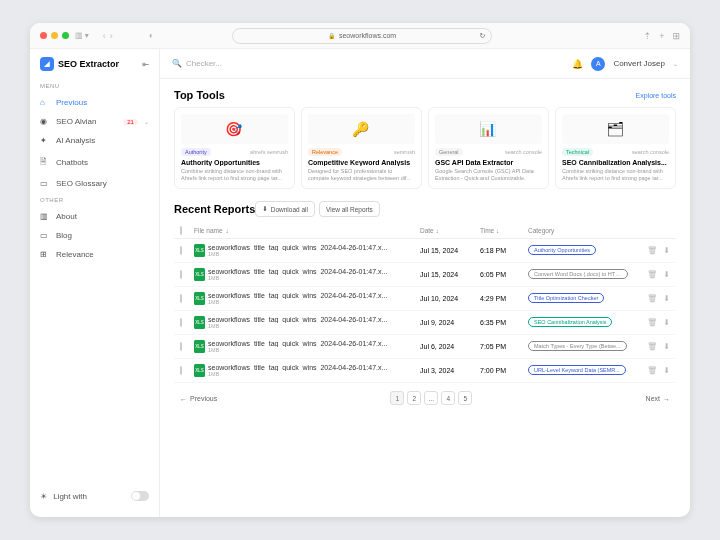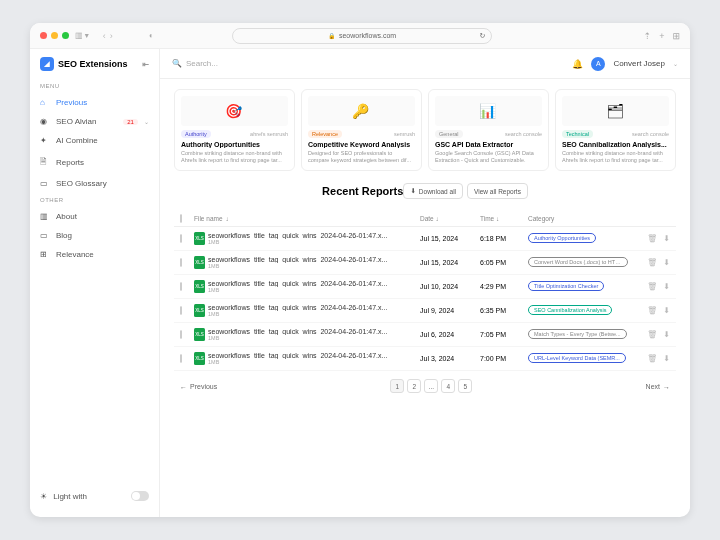--- a/index.html
+++ b/index.html
@@ -40,21 +40,21 @@
 .link{font-size:7px;color:#3b82f6}
 .tools{display:flex;gap:6px;margin-bottom:12px}
 .tool-card{flex:1;border:1px solid #eee;border-radius:6px;padding:6px;min-width:0}
 .tool-img{height:30px;background:#fafafa;border-radius:3px;margin-bottom:4px;display:flex;align-items:center;justify-content:center;font-size:14px}
 .tags{display:flex;justify-content:space-between;align-items:center;margin-bottom:3px}
 .tag{font-size:5.5px;padding:1px 4px;border-radius:6px}
 .tag.auth{background:#eef;color:#44c}.tag.rel{background:#fff0e6;color:#d60}.tag.gen{background:#f5f5f5;color:#888}.tag.tech{background:#e6f7f0;color:#0a8}
 .src{font-size:5.5px;color:#aaa}
 .tool-card h3{font-size:7px;font-weight:600;margin-bottom:2px;white-space:nowrap;overflow:hidden;text-overflow:ellipsis}
 .tool-card p{font-size:5.5px;color:#999;line-height:1.3;display:-webkit-box;-webkit-line-clamp:2;-webkit-box-orient:vertical;overflow:hidden}
-.reports-head{display:flex;align-items:center;justify-content:center;margin-bottom:12px}
+.reports-head{display:flex;align-items:center;justify-content:flex-start;margin-bottom:6px}
 .reports-head h2{font-size:11px;font-weight:600}
 .btn-group{display:flex;gap:4px}
 .btn{border:1px solid #ddd;border-radius:4px;padding:3px 6px;font-size:6.5px;background:#fff;color:#555;display:flex;align-items:center;gap:3px}
 .table{font-size:7px}
 .thead{display:flex;padding:4px 6px;border-bottom:1px solid #eee;color:#888;font-size:6.5px}
 .c-chk{width:14px}.c-file{flex:1;display:flex;align-items:center;gap:3px}.c-date{width:60px}.c-time{width:48px}.c-cat{width:110px}.c-act{width:32px;display:flex;gap:6px;justify-content:flex-end}
 .row{display:flex;align-items:center;padding:5px 6px;border-bottom:1px solid #f5f5f5}
 .chk{width:9px;height:9px;border:1px solid #ccc;border-radius:2px}
 .file-ic{width:11px;height:13px;background:#16a34a;border-radius:1.5px;color:#fff;font-size:4.5px;display:flex;align-items:center;justify-content:center;flex-shrink:0}
 .file-info{min-width:0;flex:1}
@@ -91,42 +91,42 @@
     <div class="br-icons">
         <span>⇡</span>
         <span>+</span>
         <span>⊞</span>
       </div>
   </div>
   <div class="app">
     <aside class="sidebar">
       <div class="brand">
         <span class="brand-icon">◢</span>
-        <span>SEO Extensions</span>
+        <span>SEO Extractor</span>
         <span class="collapse">⇤</span>
       </div>
       <div class="menu-label">MENU</div>
       <div id="nav-main">
           <div class="nav-item active">
             <span class="ic">⌂</span>
             <span>Previous</span>
           </div>
           <div class="nav-item">
             <span class="ic">◉</span>
             <span>SEO Alvian</span>
             <span class="badge">21</span>
             <span class="chev">⌄</span>
           </div>
           <div class="nav-item">
             <span class="ic">✦</span>
-            <span>AI Combine</span>
+            <span>AI Analysis</span>
           </div>
           <div class="nav-item">
             <span class="ic">🗎</span>
-            <span>Reports</span>
+            <span>Chatbots</span>
           </div>
           <div class="nav-item">
             <span class="ic">▭</span>
             <span>SEO Glossary</span>
           </div>
         </div>
       <div class="menu-label">OTHER</div>
       <div id="nav-other">
           <div class="nav-item">
             <span class="ic">▥</span>
@@ -144,30 +144,34 @@
       <div class="theme-toggle">
         <span>☀</span>
         <span>Light with</span>
         <span class="toggle"></span>
       </div>
     </aside>
     <main class="main">
       <div class="topbar">
         <div class="search">
             <span>🔍</span>
-            <span>Search...</span>
+            <span>Checker...</span>
           </div>
         <div class="topbar-right">
           <span class="bell">🔔</span>
           <span class="avatar">A</span>
           <span class="user">Convert Josep</span>
           <span class="chev">⌄</span>
         </div>
       </div>
       <div class="content">
+        <div class="sec-head">
+          <h2>Top Tools</h2>
+          <span class="link">Explore tools</span>
+        </div>
         <div class="tools" id="tools">
             <div class="tool-card">
               <div class="tool-img">🎯</div>
               <div class="tags">
                 <span class="tag auth">Authority</span>
                 <span class="src">ahrefs   semrush</span>
               </div>
               <h3>Authority Opportunities</h3>
               <p>Combine striking distance non-brand with Ahrefs link report to find strong page tar...</p>
             </div>

